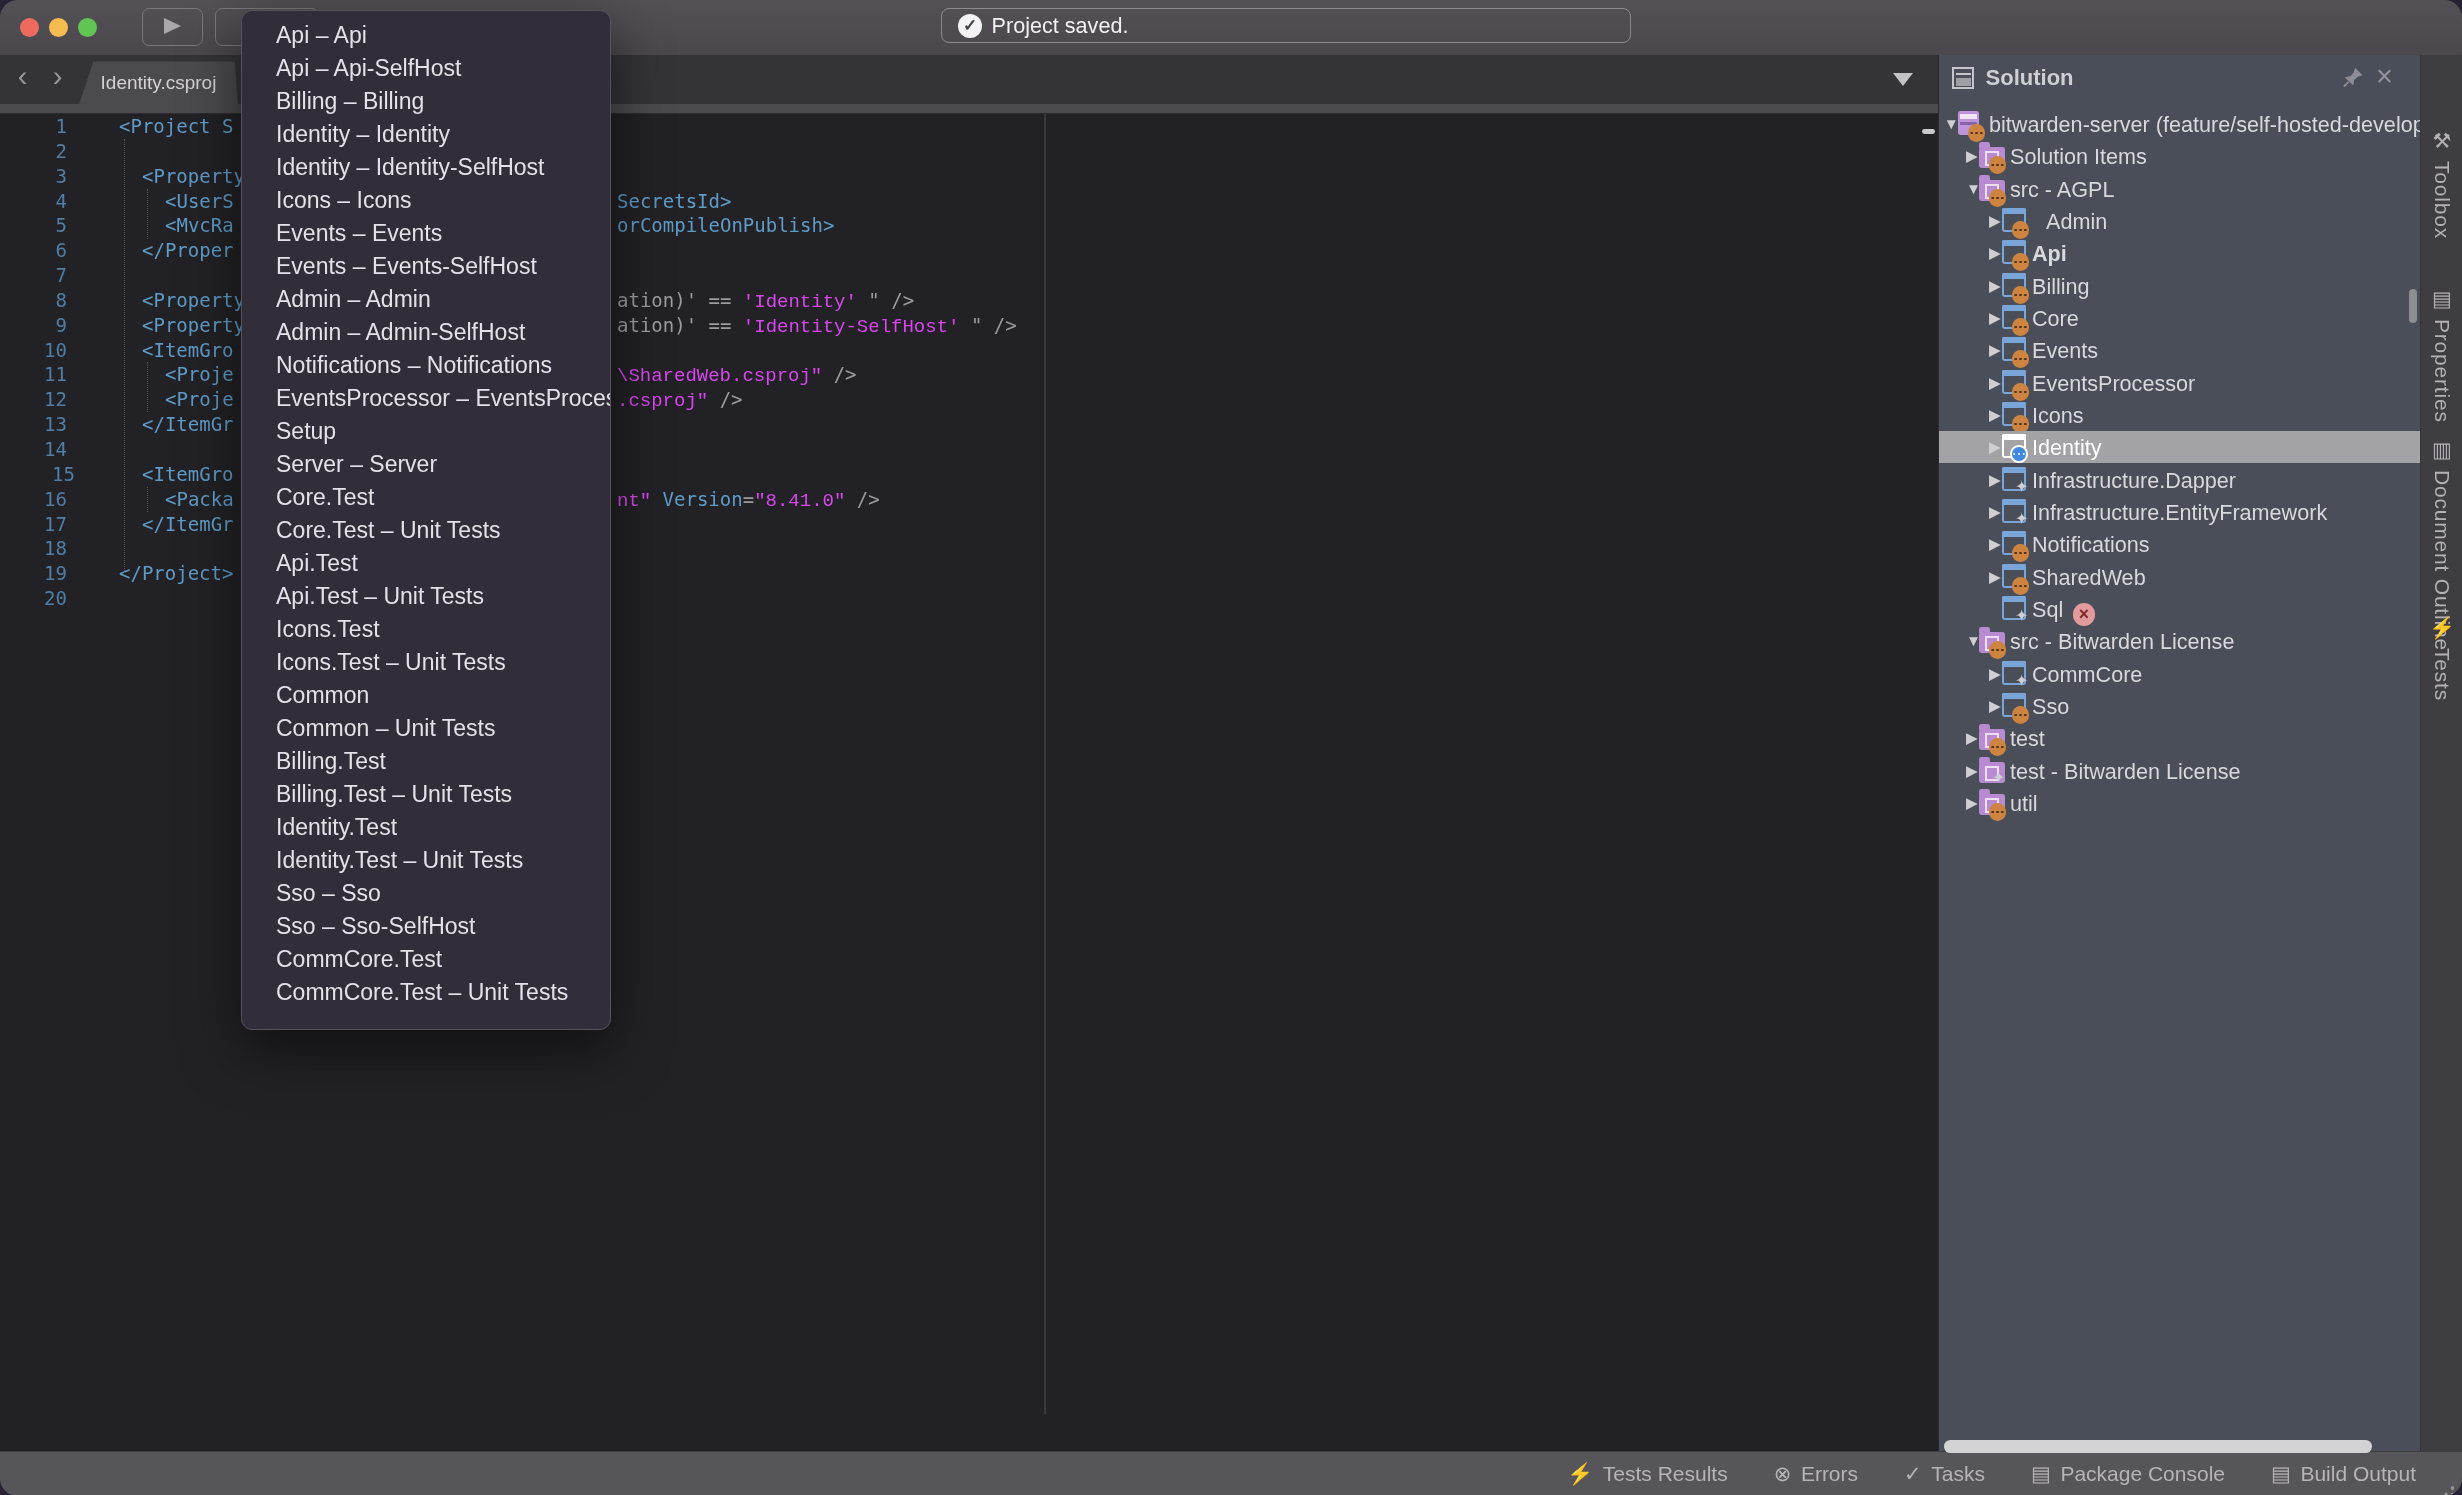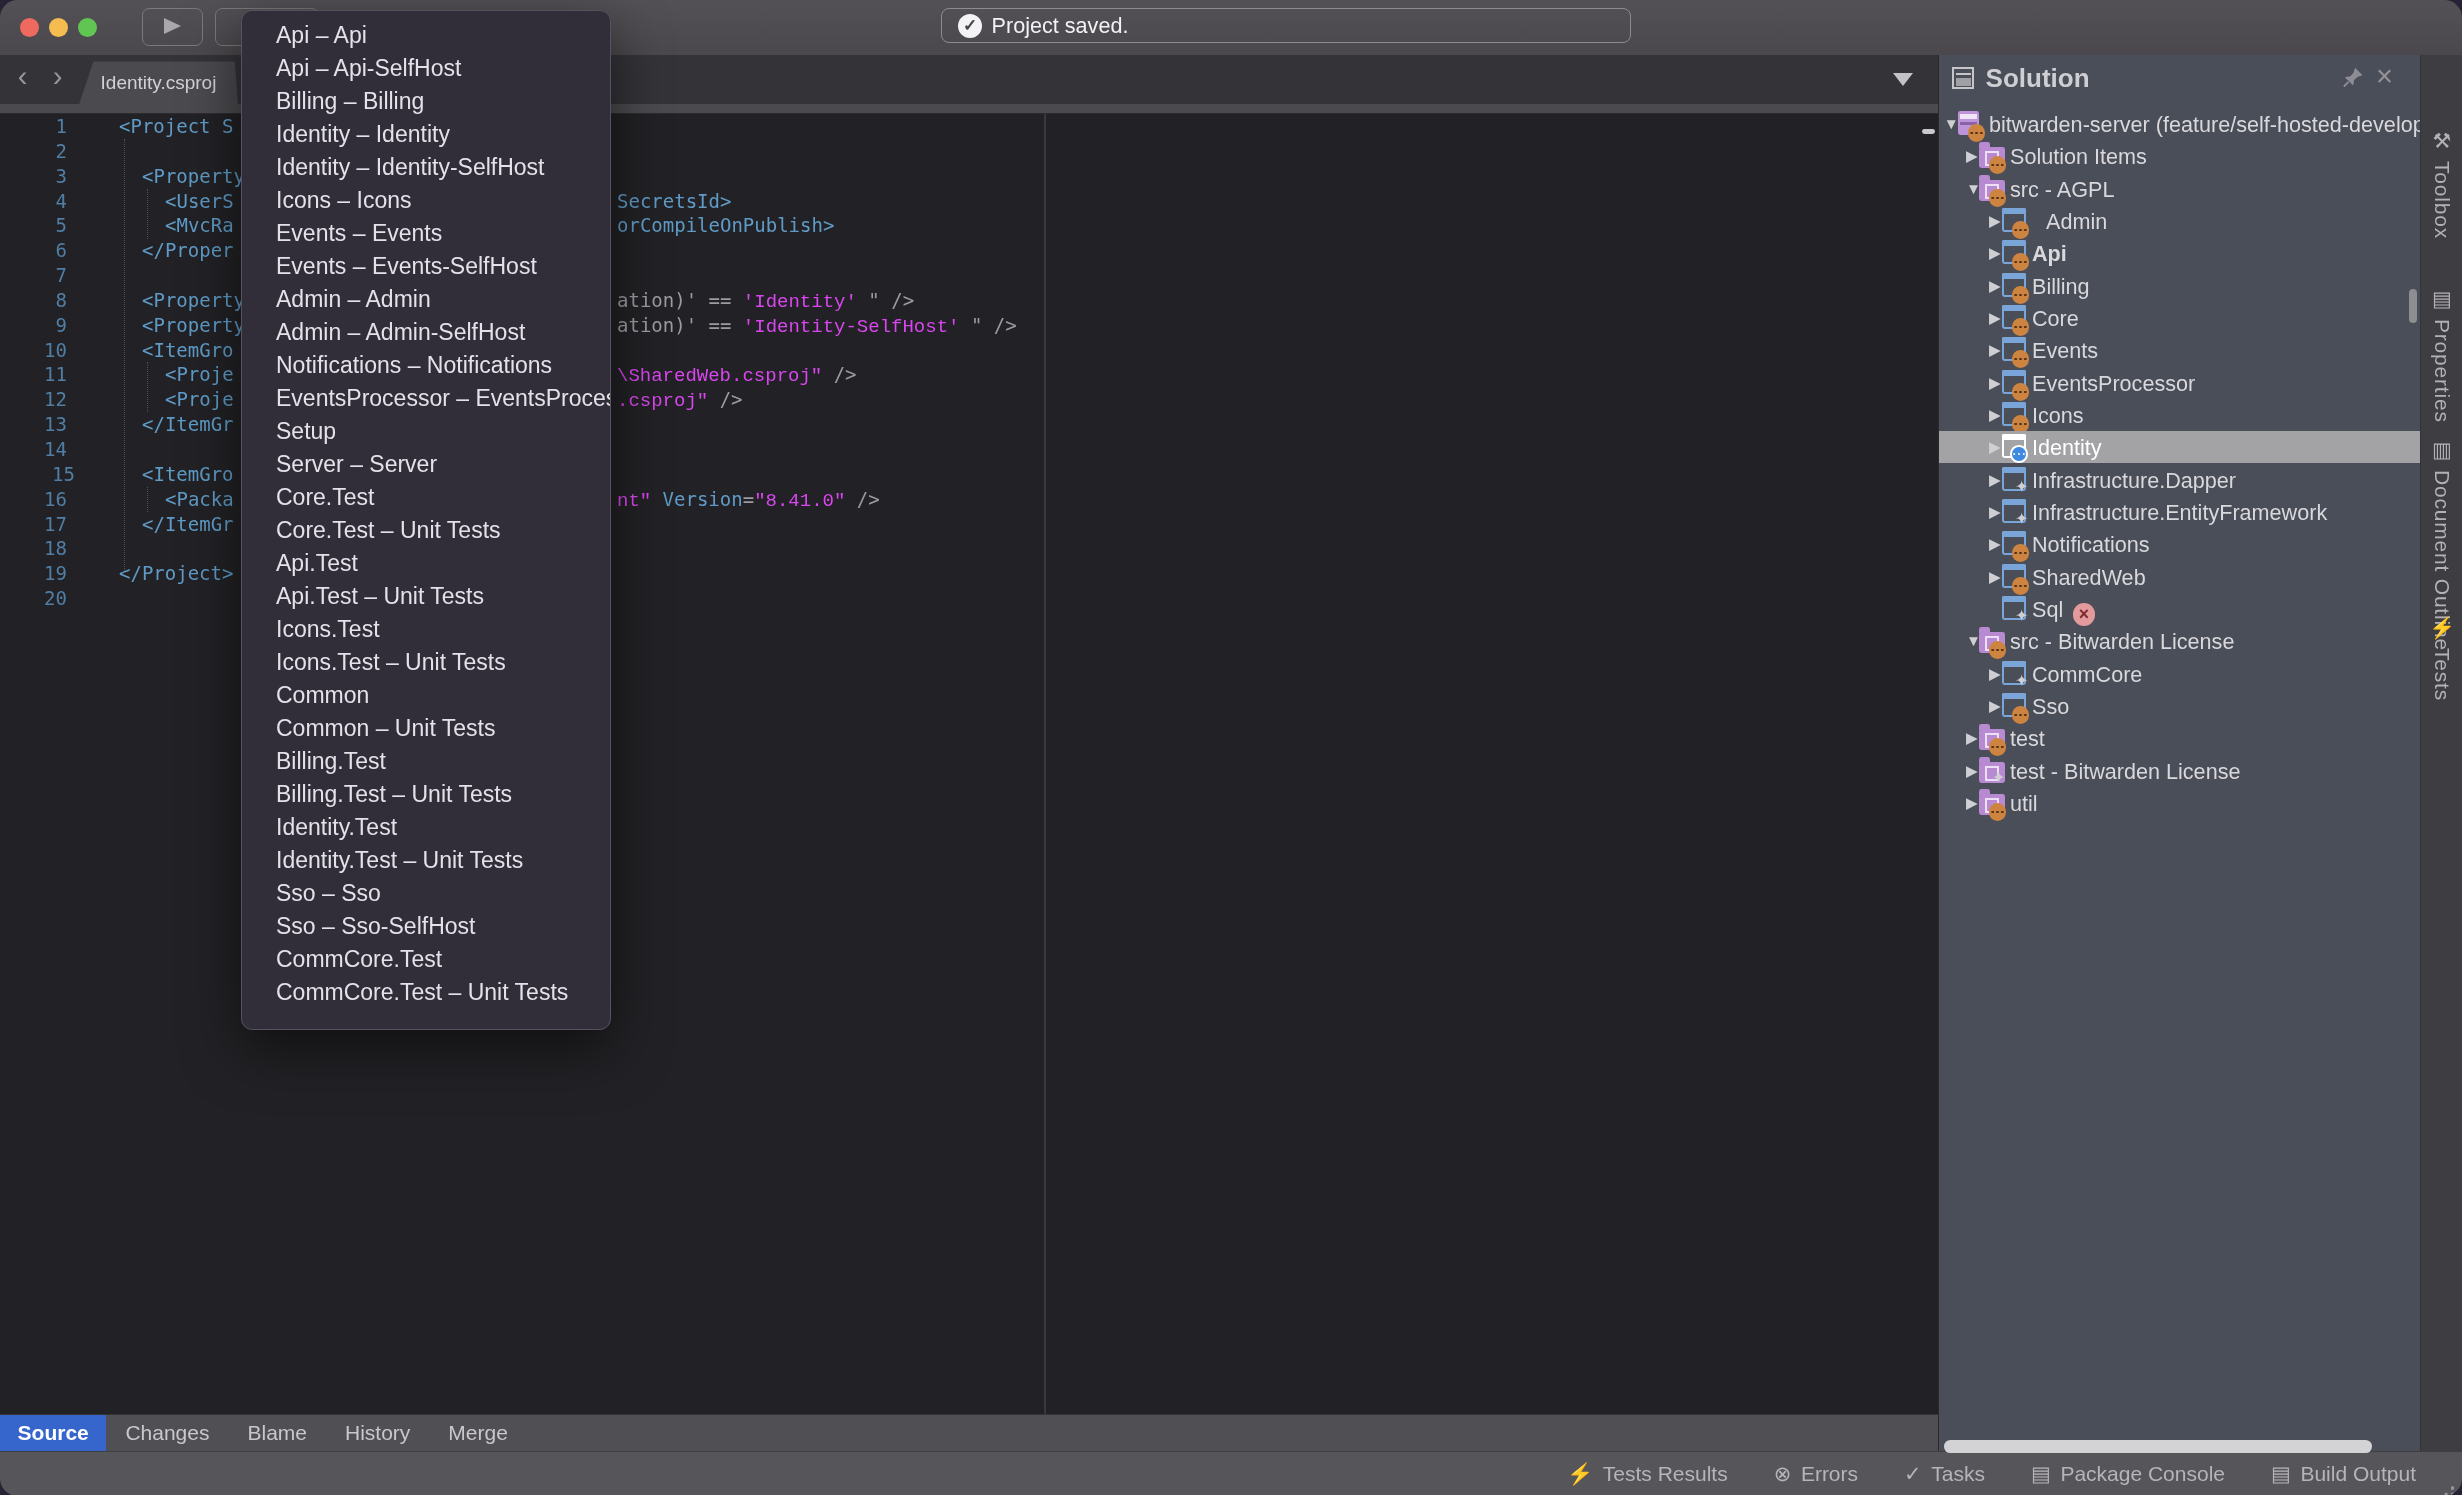--- a/index.html
+++ b/index.html
@@ -75,21 +75,21 @@
     white-space:nowrap; overflow:hidden; }
 
   
   .right-col { position:absolute; left:1938px; top:55px; width:524px; height:1396px; }
   .pad { position:absolute; left:0; top:0; width:482px; height:1396px; background:#4a4e59;
     border-left:1.6px solid #29282c; }
   .pad-header { position:absolute; left:0; top:0; width:100%; height:46px; display:flex; align-items:center; }
   .pad-hicon { position:relative; width:22.4px; height:22.4px; border:2.4px solid #c6c6ca; margin-left:13px; }
   .pad-hicon::before { content:""; position:absolute; left:1.6px; right:1.6px; top:4px; height:2.4px; background:#c6c6ca; }
   .pad-hicon::after { content:""; position:absolute; left:1.6px; right:1.6px; bottom:1.6px; height:7.2px; background:#9fa0a6; }
-  .pad-title { margin-left:11.2px; color:#cfcfd3; font-size:26px; font-weight:bold; }
+  .pad-title { margin-left:11.2px; color:#cfcfd3; font-size:22px; font-weight:bold; }
   .pad-pin { position:absolute; left:403px; top:11.2px; }
   .pad-close { position:absolute; left:437px; top:4.8px; color:#95939a; font-size:29px; }
 
   .tree { position:absolute; left:0; top:53px; width:100%; }
   .tree-row { position:absolute; left:0; width:100%; height:32px; }
   .tree-row.sel { background:#a3a3a6; }
   .exp { position:absolute; top:7.2px; font-size:15.2px; color:#cfcfd3; }
   .tree-icon { position:absolute; top:3.2px; }
   .tree-label { position:absolute; top:4px; color:#d9d8dc; font-size:21.6px; white-space:nowrap; }
   .tree-row.sel .tree-label { color:#ffffff; }
@@ -226,27 +226,20 @@
         <div class="code-line" style="top: 398px; left: 142px;"><span class="seg-tag">&lt;/ItemGr</span></div>
         <div class="code-line" style="top: 447px; left: 119px;"><span class="seg-tag">&lt;/Project&gt;</span></div>
       </div>
     <div class="iguide" style="left:124px;top:25px;height:434px;"></div>
     <div class="iguide" style="left:147px;top:75px;height:50px;"></div>
     <div class="iguide" style="left:147px;top:248px;height:50px;"></div>
     <div class="iguide" style="left:147px;top:373px;height:25px;"></div>
     <div class="ed-scroll-dash"></div>
   </div>
 
-  <div class="bottom-tabs" id="bottom-tabs">
-      <div class="bt-tab active">Source</div>
-      <div class="bt-tab">Changes</div>
-      <div class="bt-tab">Blame</div>
-      <div class="bt-tab">History</div>
-      <div class="bt-tab">Merge</div>
-    </div>
 
   <div class="statusbar" id="statusbar">
     <div class="sb-item">
         <span class="sb-icon">⚡</span>
         <span>Tests Results</span>
       </div>
       <div class="sb-item">
         <span class="sb-icon">⊗</span>
         <span>Errors</span>
       </div>

